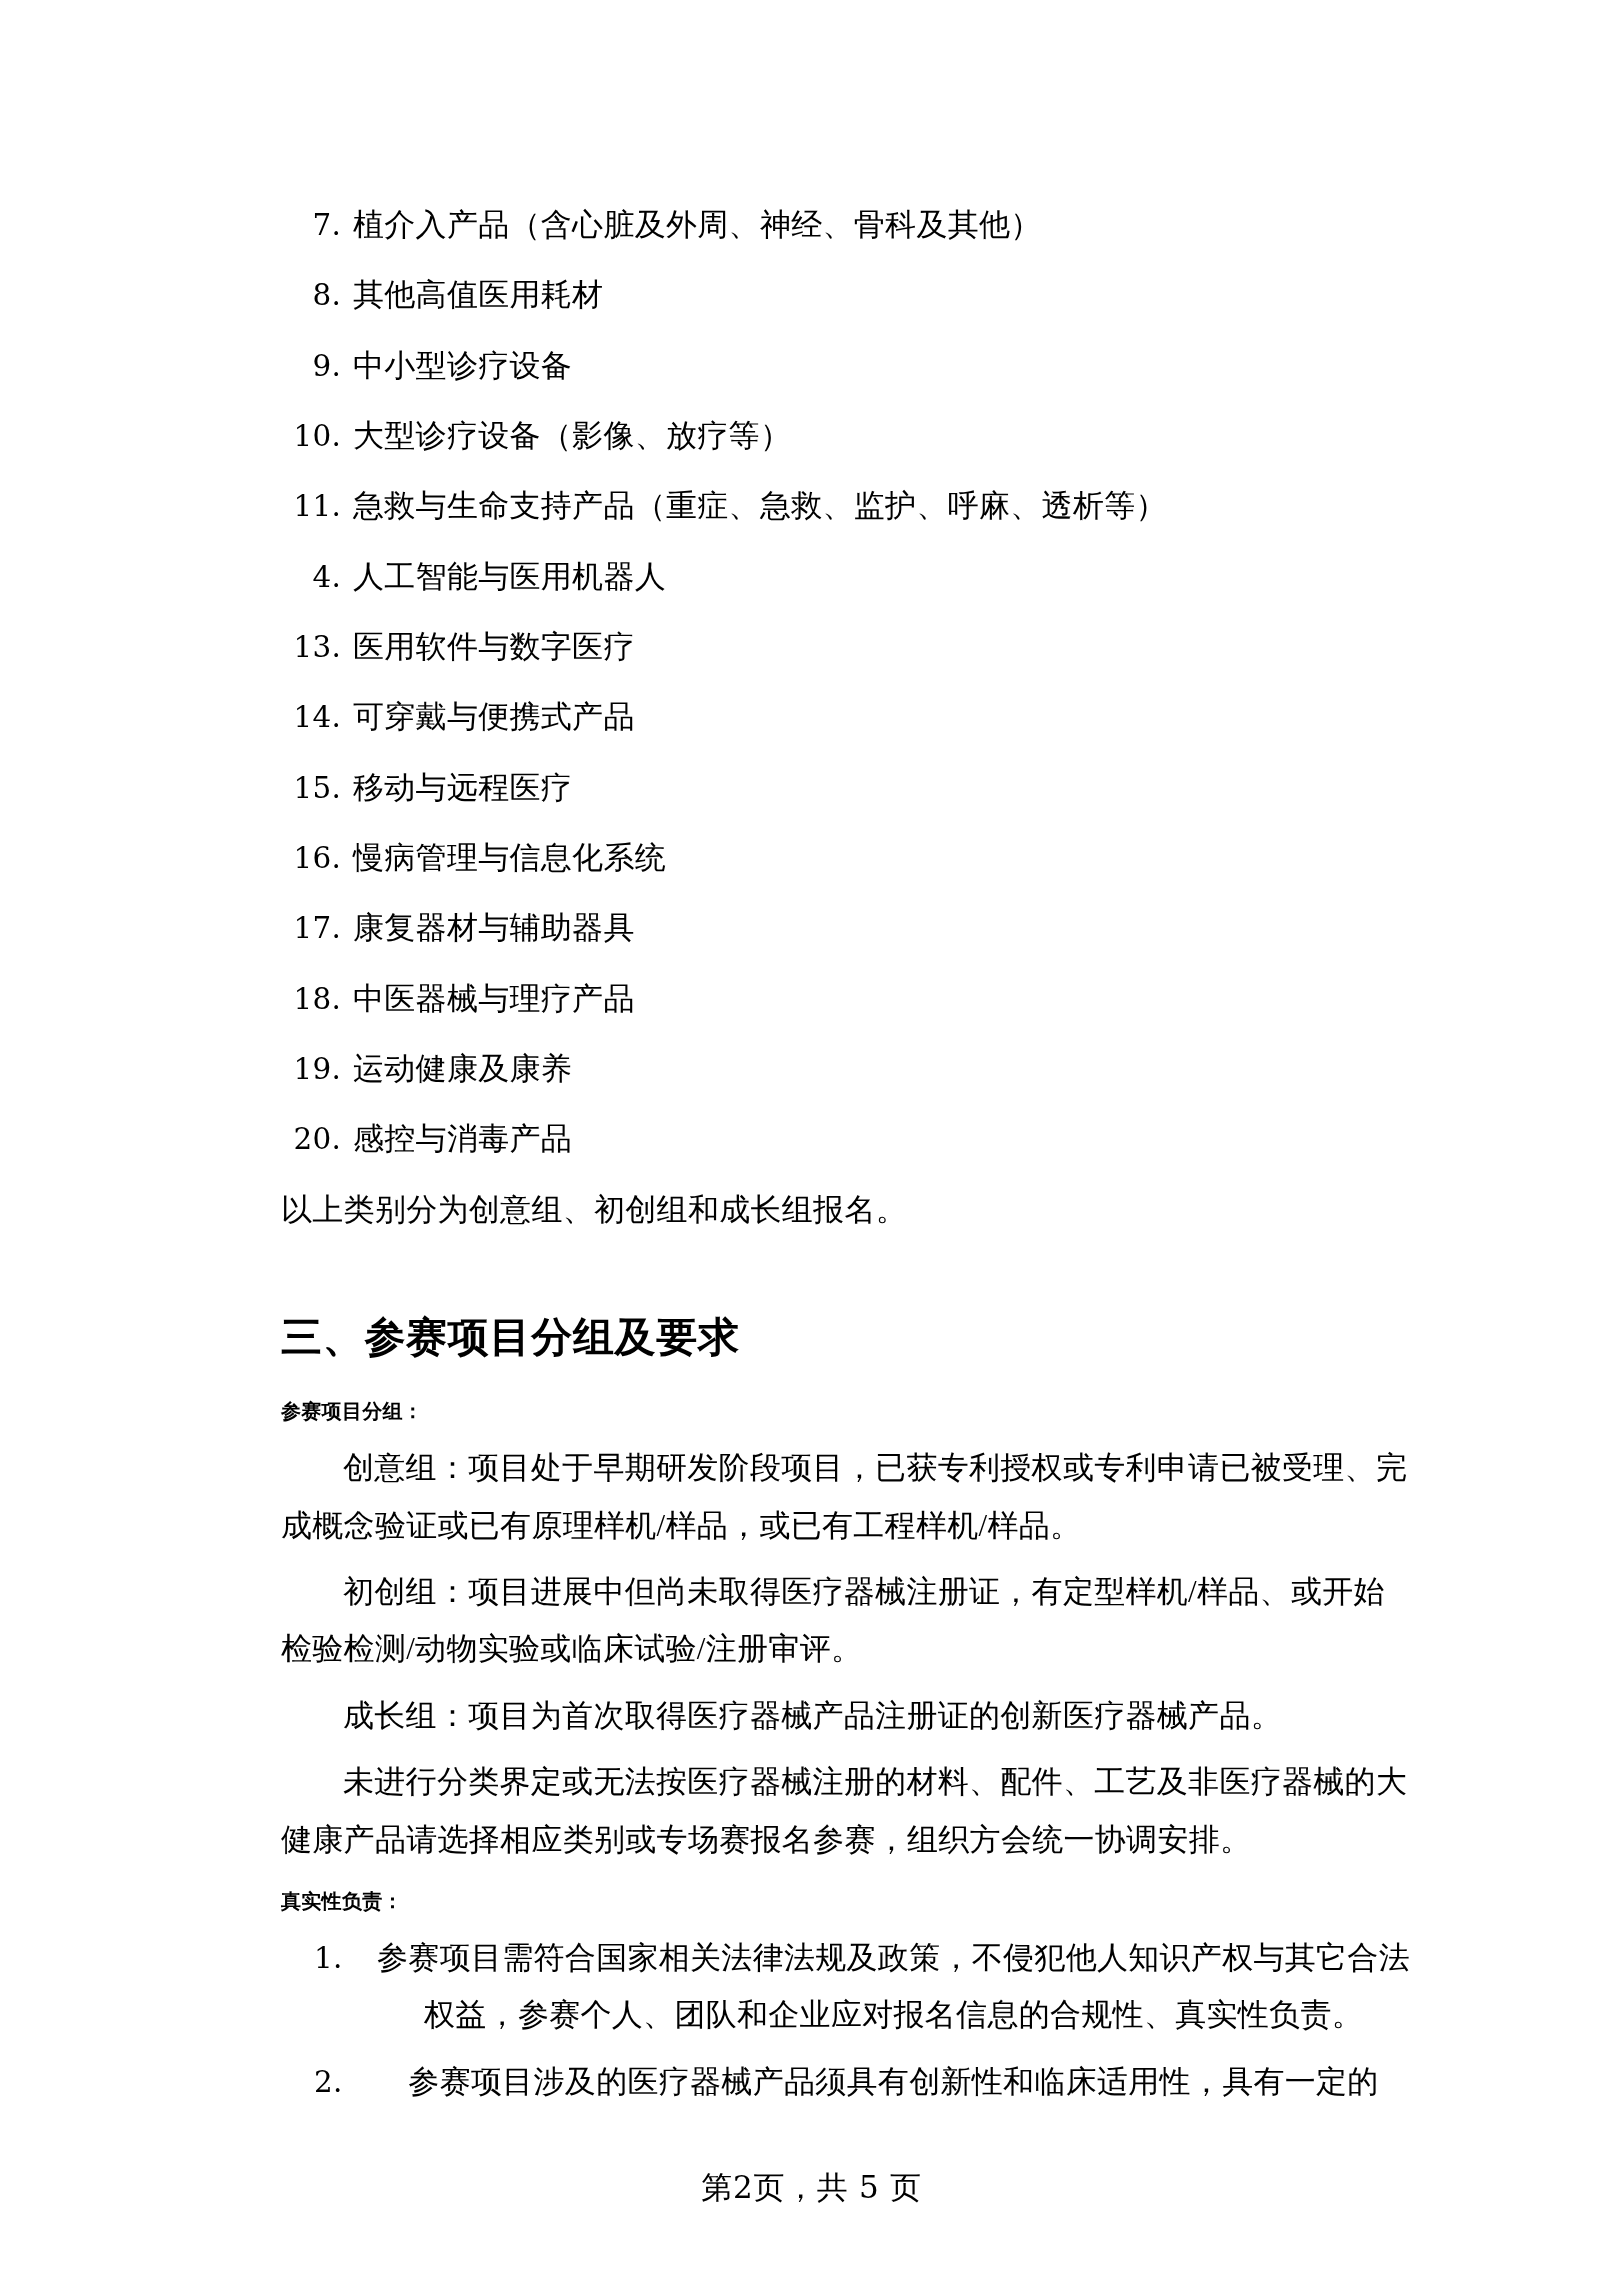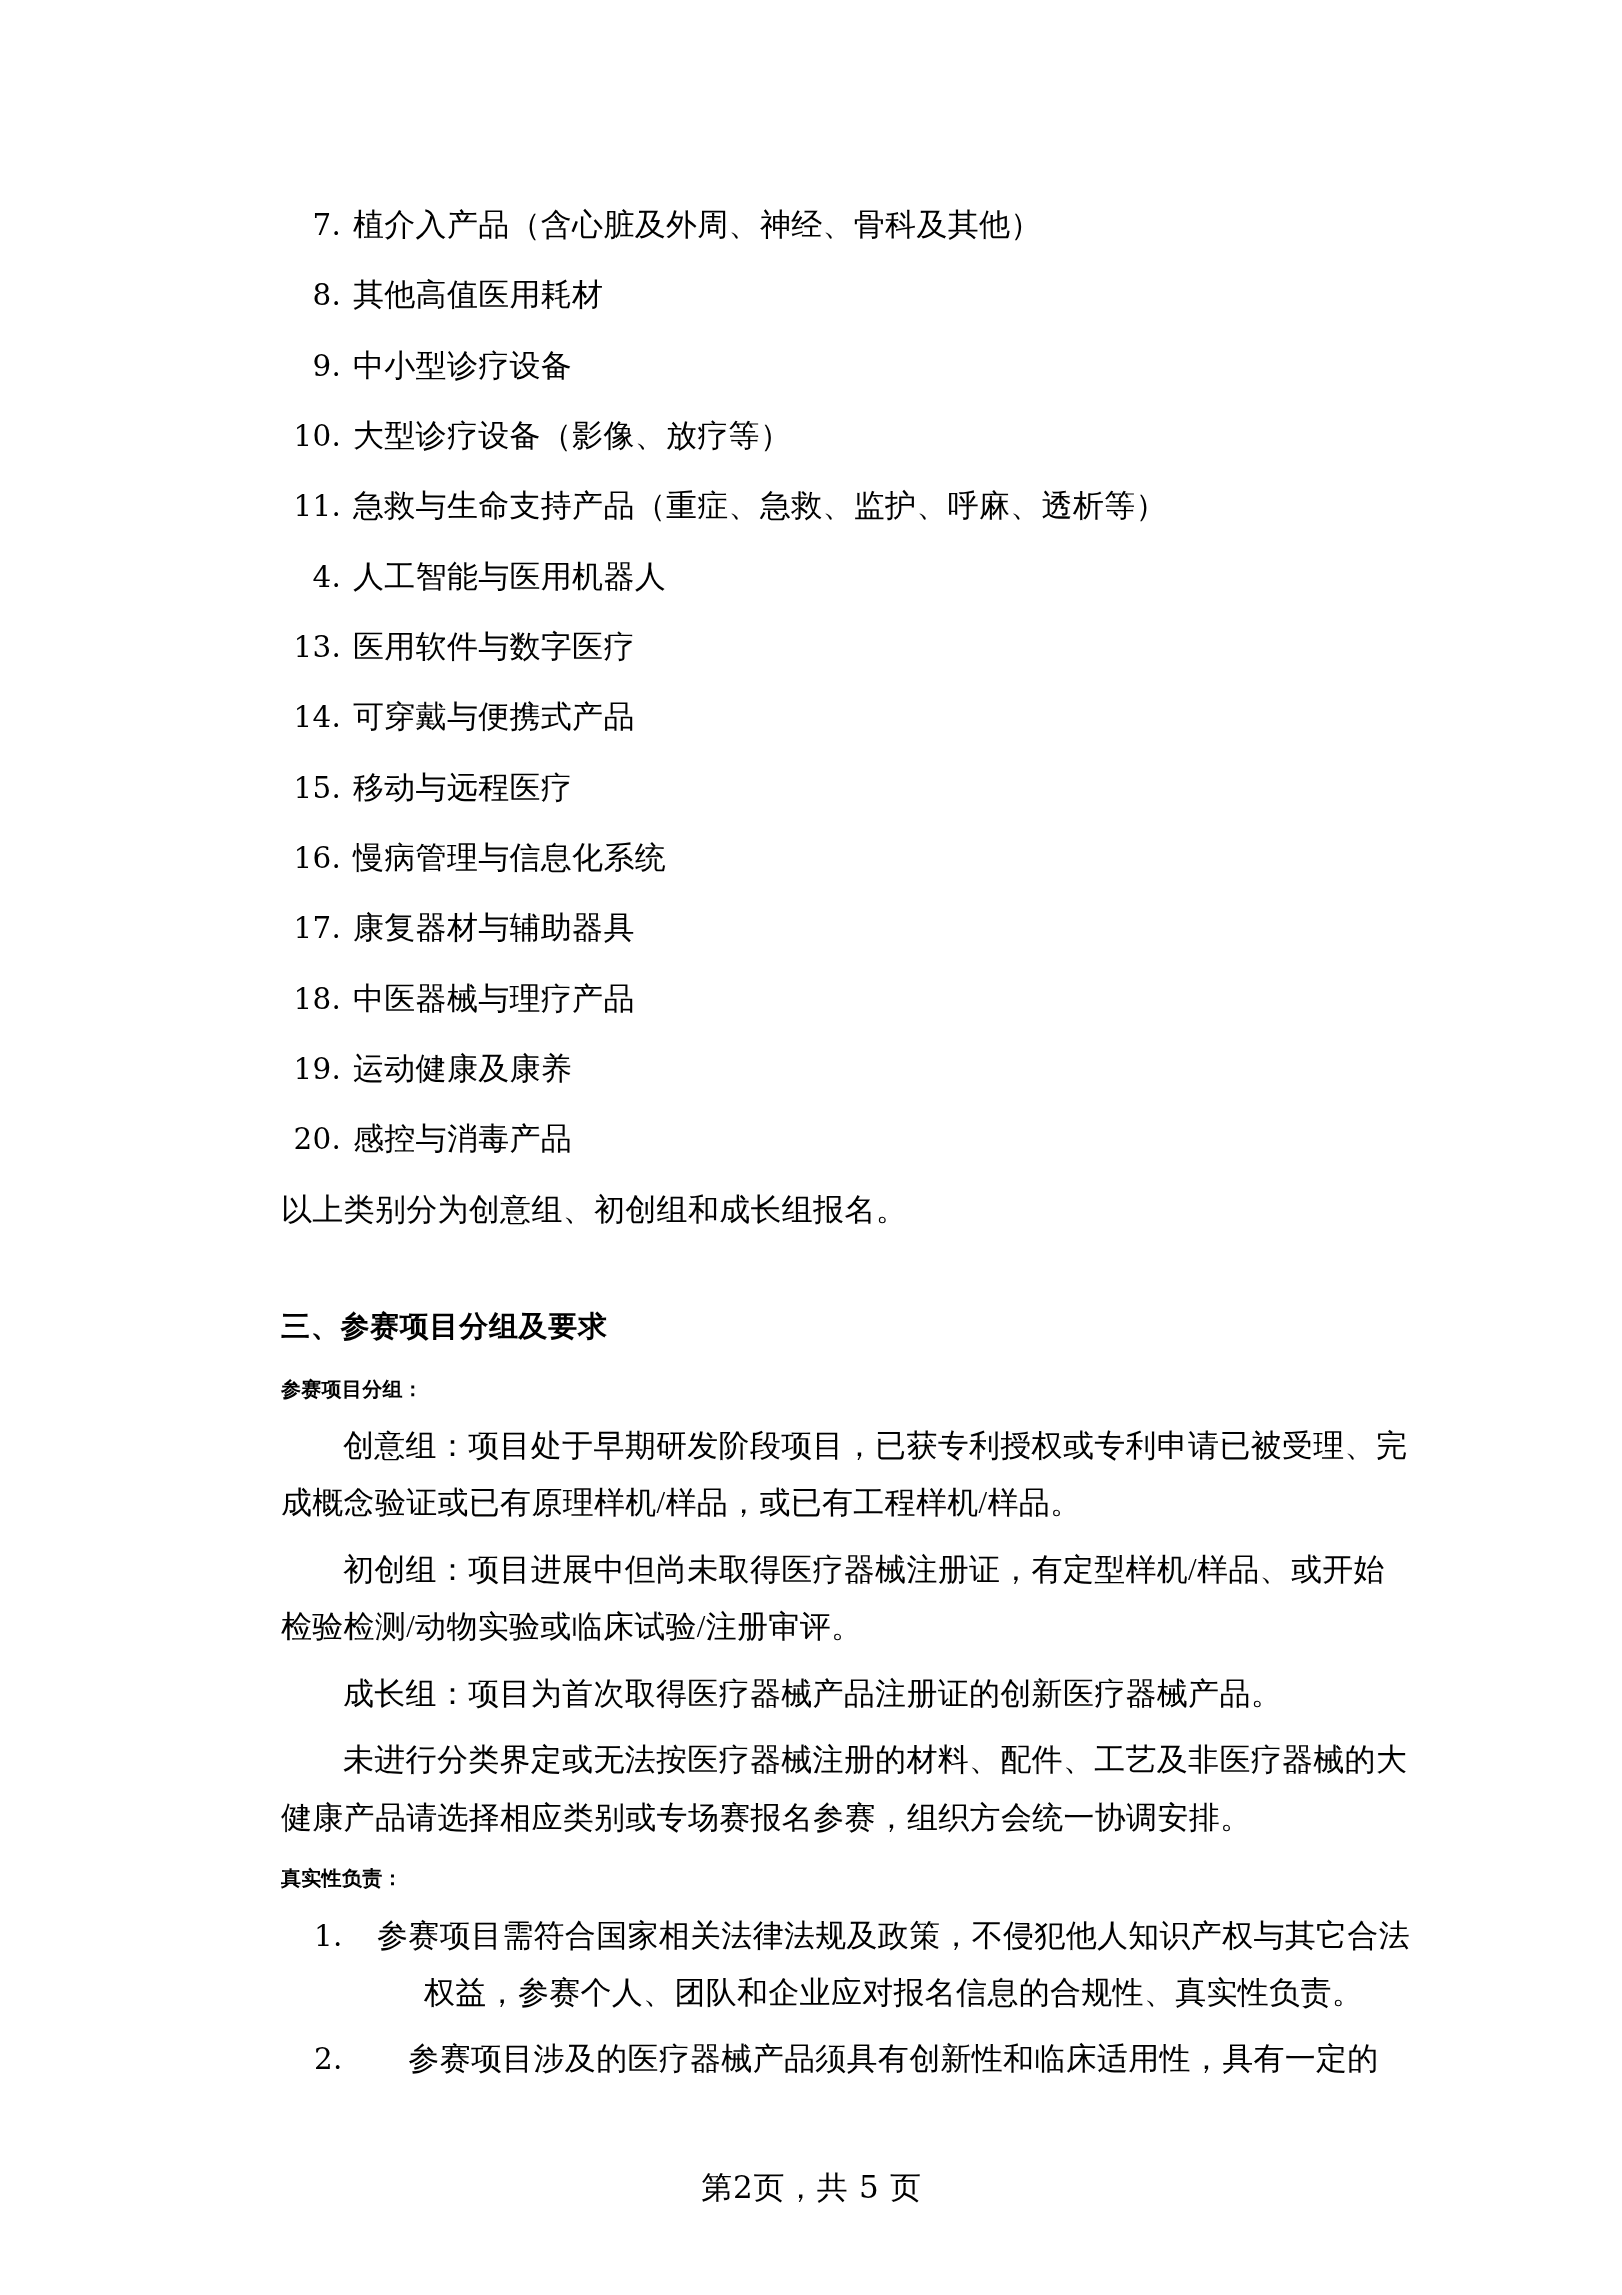--- a/index.html
+++ b/index.html
@@ -46,21 +46,21 @@
     flex: 1;
   }
   .plain-para {
     margin: 11.8px 0 0 0;
     text-indent: 0;
   }
   .section-heading {
     font-weight: bold;
     margin-top: 62px;
     margin-bottom: 17px;
-    font-size: 29px;
+    font-size: 41px;
     letter-spacing: 0.7px;
   }
   .sub-heading {
     font-weight: bold;
     margin-top: 14.4px;
     margin-bottom: 9.2px;
     font-size: 20px;
   }
   .indent-para {
     text-indent: 62px;

